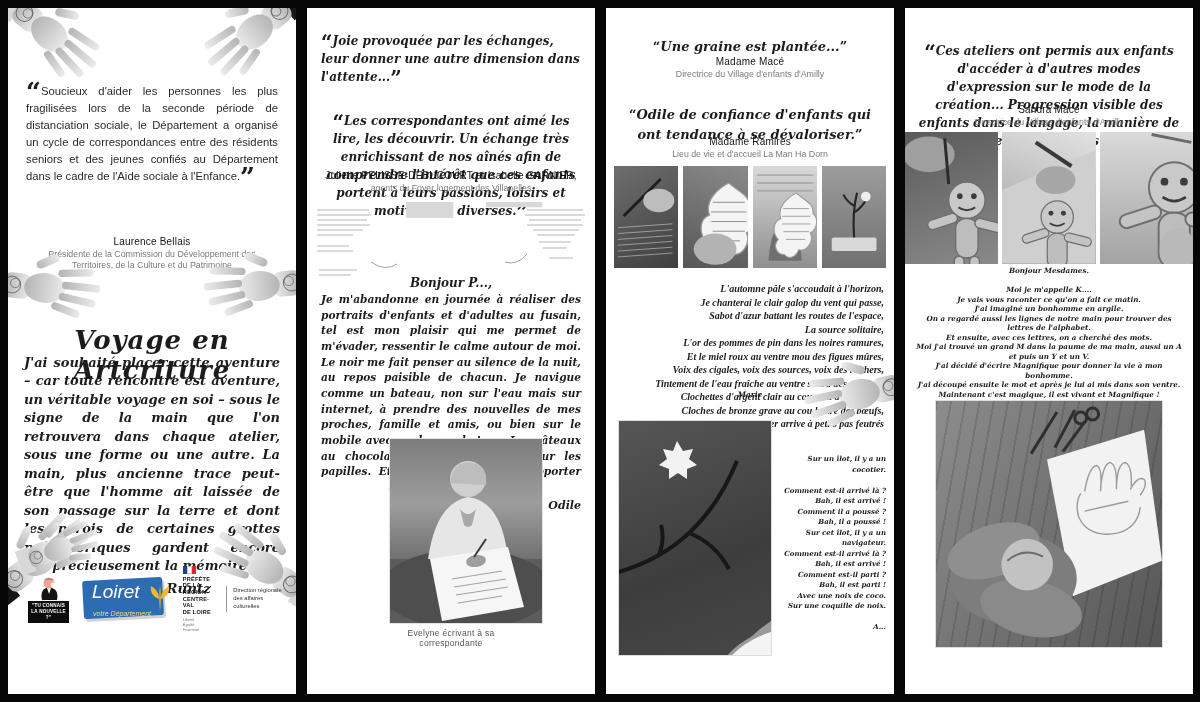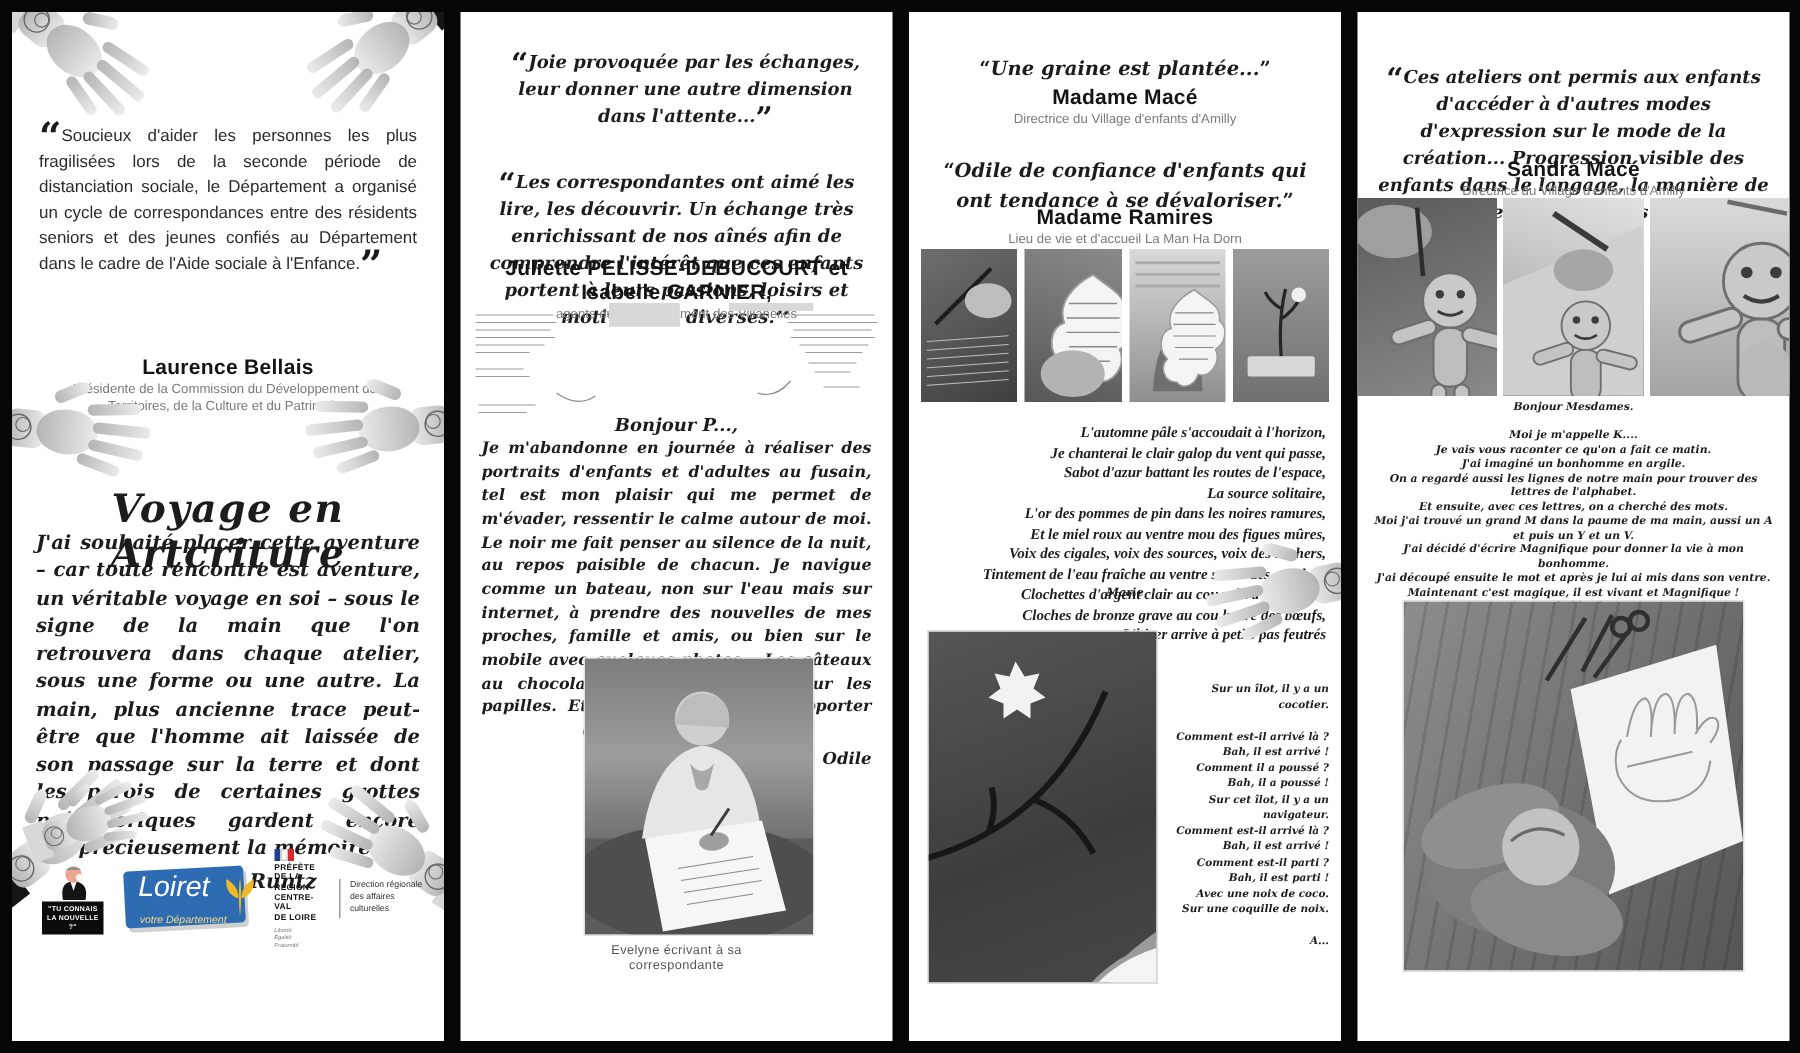--- a/index.html
+++ b/index.html
@@ -9,21 +9,21 @@
   }
   .panel{
     position:absolute;top:8px;height:686px;width:288px;background:#ffffff;
     overflow:hidden;
   }
   #p1{left:8px}#p2{left:307px}#p3{left:606px}#p4{left:905px}
 
   
   .script{font-family:"DejaVu Serif",serif;font-style:italic;font-weight:700;color:#1c1c1c;}
   .attr{position:absolute;left:10px;right:10px;text-align:center;}
-  .attr .nm{font-weight:700;font-size:14px;color:#141414;letter-spacing:.2px;}
+  .attr .nm{font-weight:400;font-size:10px;color:#141414;letter-spacing:.2px;}
   .attr .rl{font-size:8.8px;color:#7a7a7a;margin-top:2px;line-height:1.3;}
   .qm{font-family:"DejaVu Serif",serif;font-weight:700;color:#1a1a1a;font-style:normal;}
   .qm.open::before{content:"\201C";}
   .qm.close::before{content:"\201D";}
   .caption{font-size:8.5px;color:#555;text-align:center;letter-spacing:.3px;}
 
   
   .hand{position:absolute;width:112px;height:64px;pointer-events:none;}
   .hand svg{width:100%;height:100%;overflow:visible;}
   .hand.dark{--sleeve:#161616;}
@@ -56,21 +56,21 @@
   .logo-pref{display:flex;align-items:center;gap:6px;}
   .pref-left{display:flex;flex-direction:column;}
   .pref-flag{display:flex;width:13px;height:8px;margin-bottom:2px;}
   .pref-flag i{flex:1;}
   .pref-name{font-weight:700;font-size:5.6px;line-height:1.2;color:#111;letter-spacing:.2px;white-space:pre-line;}
   .pref-motto{font-size:3.8px;font-style:italic;color:#777;margin-top:2px;white-space:pre-line;line-height:1.3;}
   .pref-div{width:1px;height:26px;background:#9a9a9a;}
   .pref-drac{font-size:5.8px;color:#333;line-height:1.35;white-space:pre-line;}
 
   
-  .p2-q1{position:absolute;top:12px;left:14px;right:14px;text-align:center;font-size:12px;line-height:1.5;margin-left:12px;}
+  .p2-q1{position:absolute;top:12px;left:14px;right:14px;font-size:12px;line-height:1.5;}
   .p2-q2{position:absolute;top:92px;left:12px;right:12px;text-align:center;font-size:12px;line-height:1.5;}
   .p2-q1 .qm,.p2-q2 .qm,.p3 .qm,.p4-quote .qm{font-size:20px;line-height:0;vertical-align:-4px;}
   .p2-handsart{position:absolute;top:194px;left:6px;right:6px;height:80px;}
   .p2-letter{position:absolute;top:268px;left:14px;right:14px;}
   .p2-greet{text-align:center;font-size:12px;margin-bottom:2px;}
   .p2-body{font-size:10.6px;line-height:1.48;text-align:justify;text-align-last:center;}
   .p2-signrow{display:flex;font-size:11px;margin-top:3px;}
   .p2-signrow .so{margin:0 auto;}
   .p2-figure{position:absolute;top:430px;left:50%;transform:translateX(-50%);width:124px;}
   .p2-figure .photo{width:152px;height:184px;border:1px solid #e2e2e2;}

